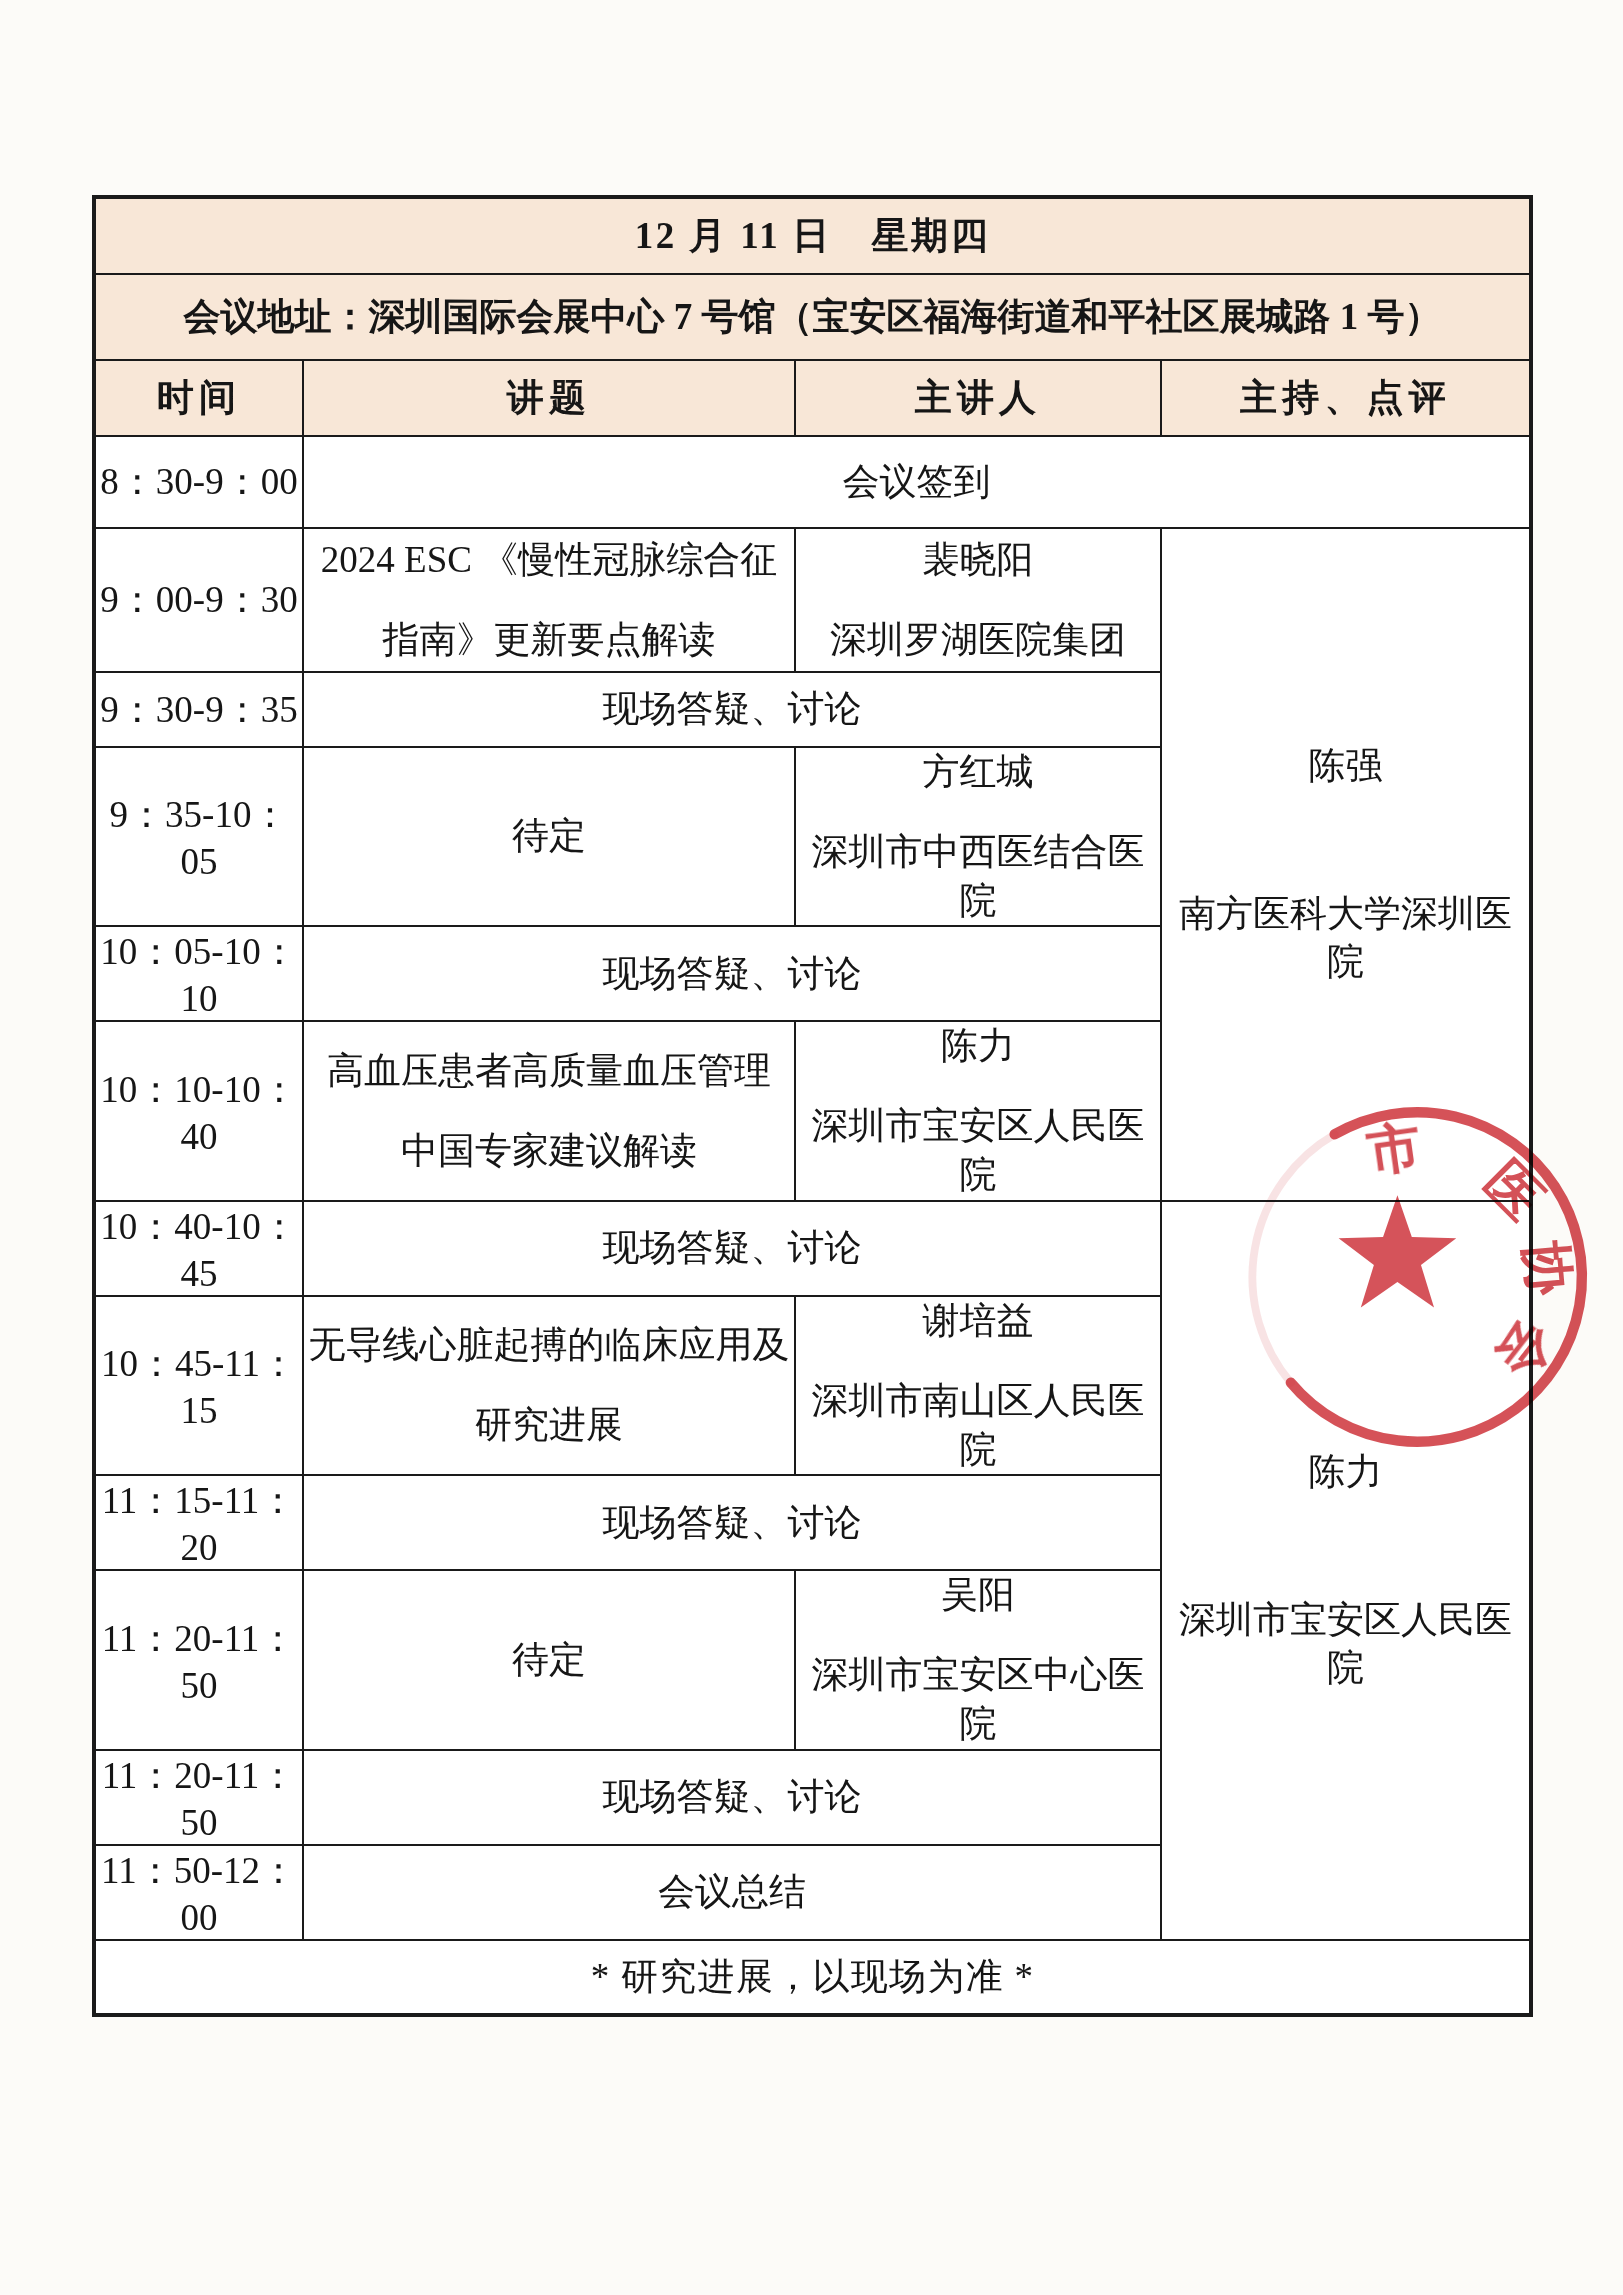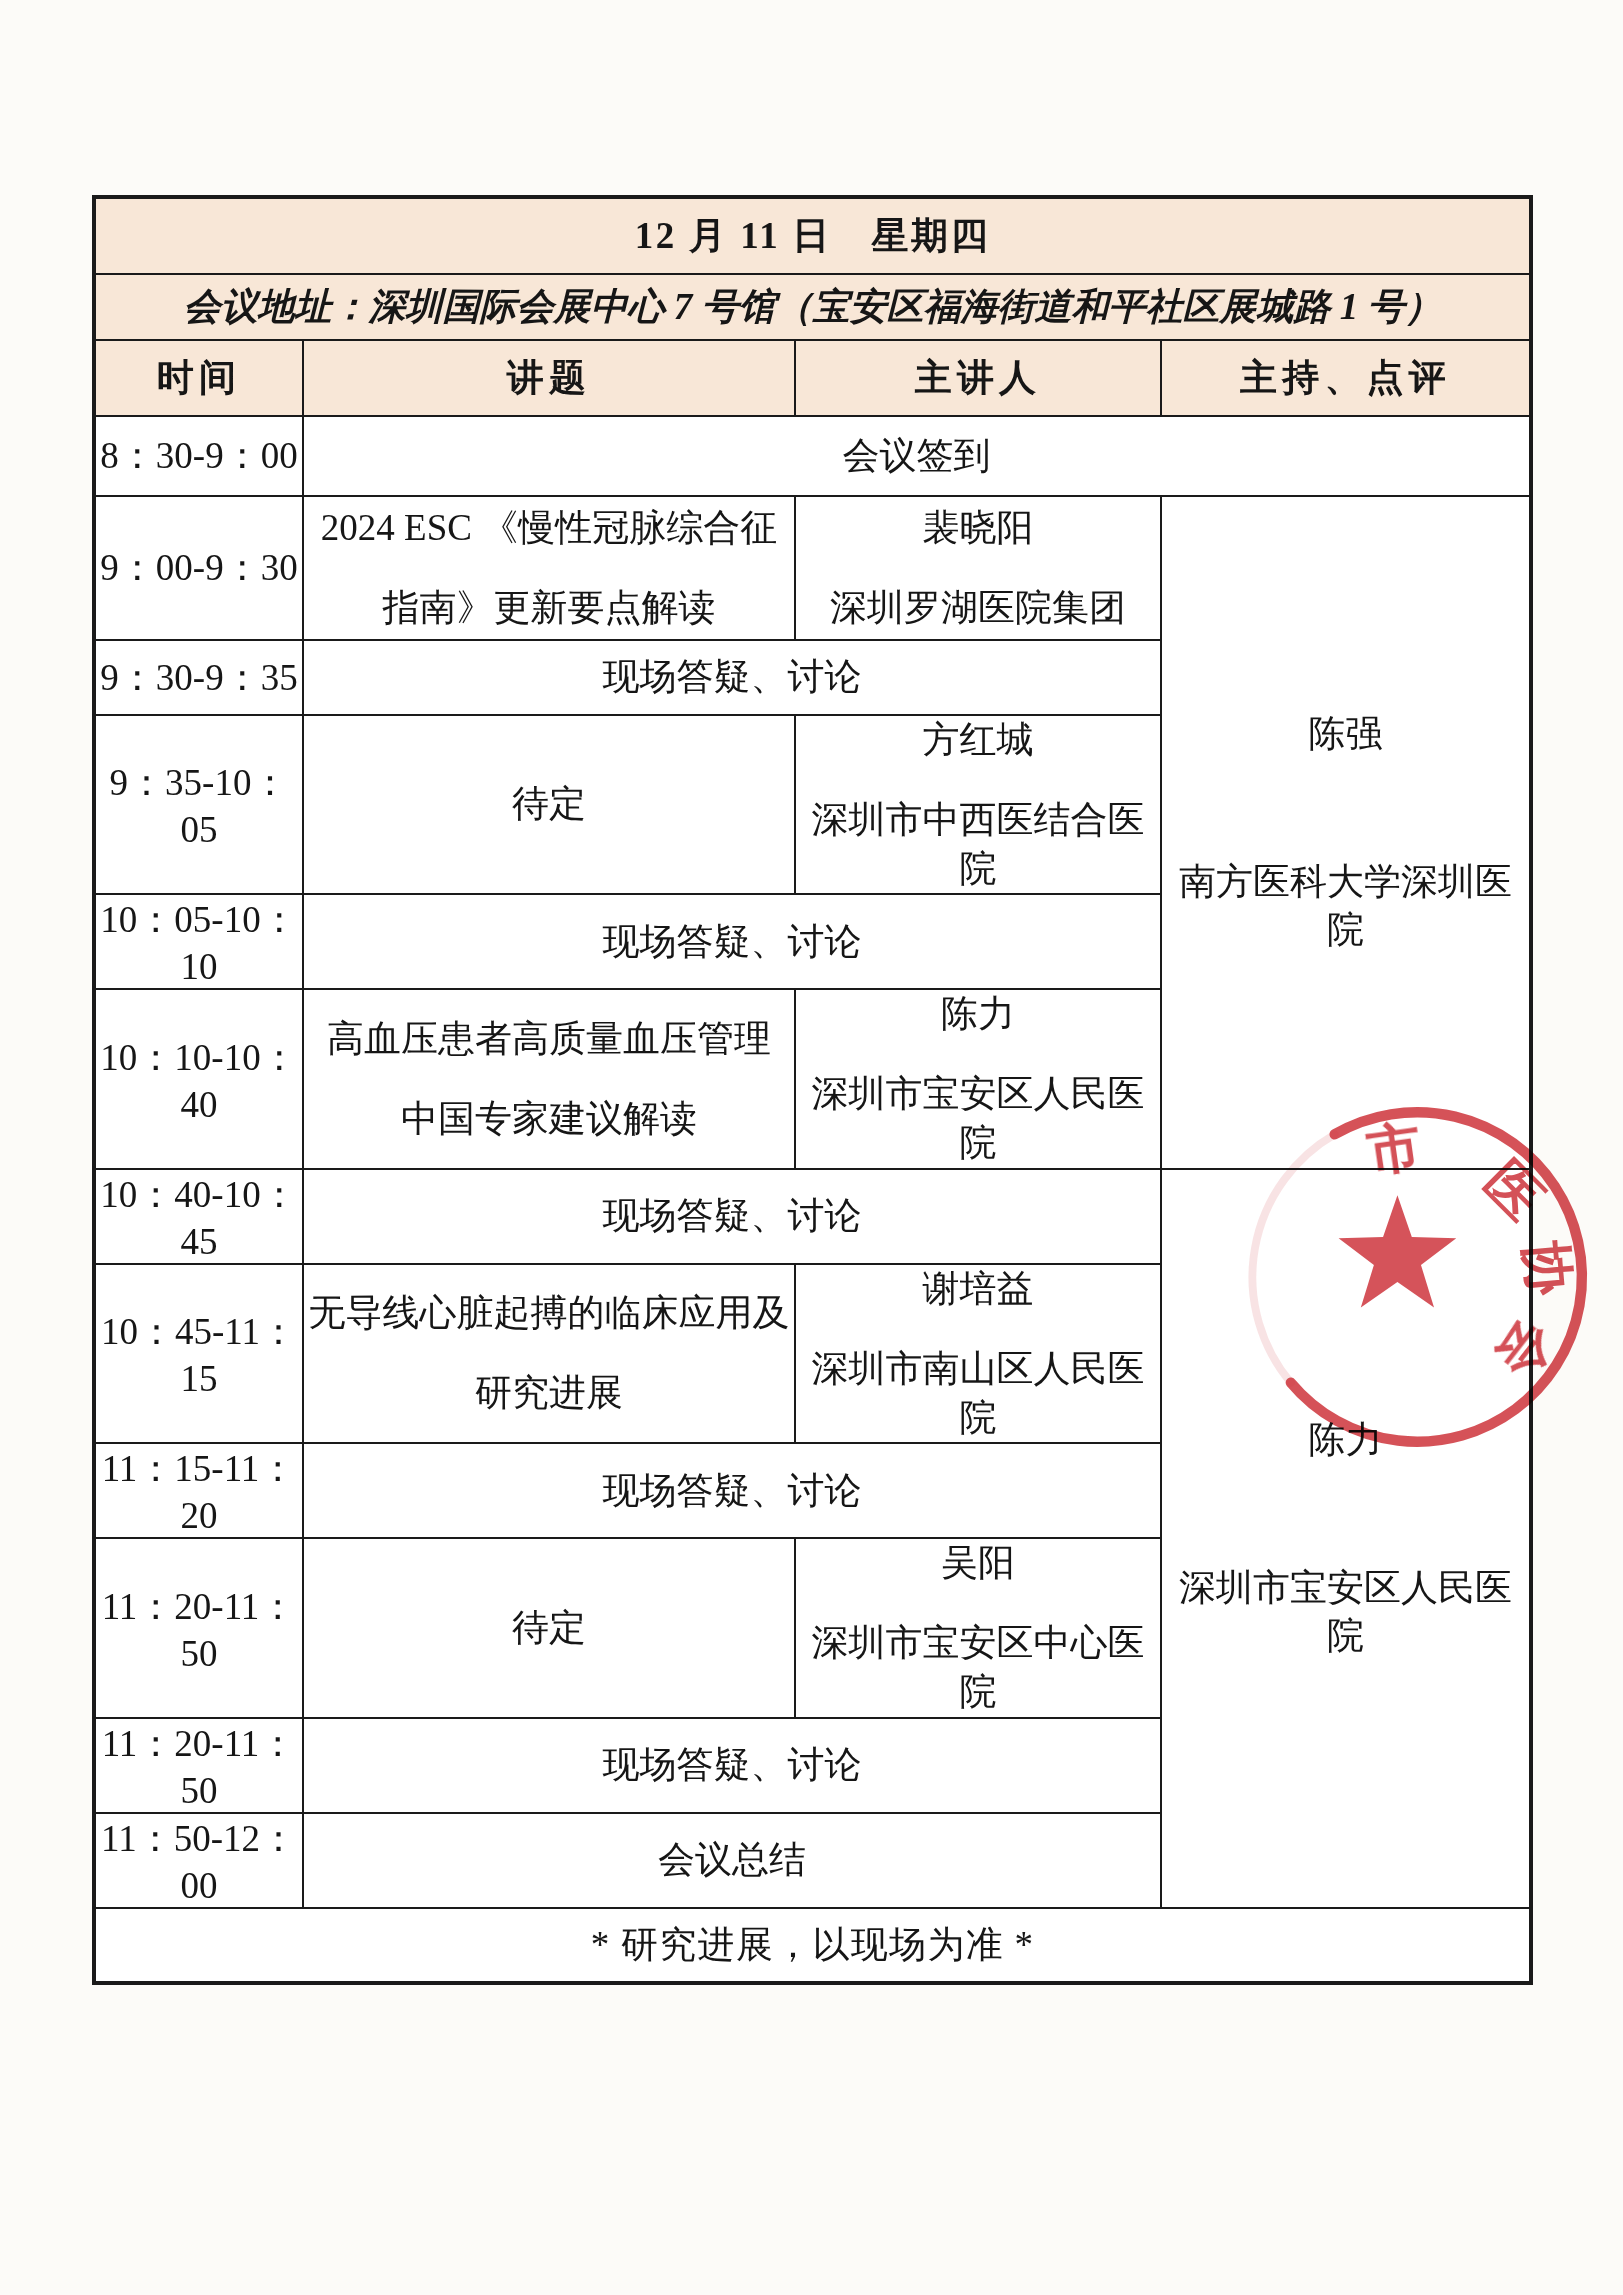--- a/index.html
+++ b/index.html
@@ -51,32 +51,32 @@
     <colgroup>
       <col style="width:209px">
       <col style="width:492px">
       <col style="width:366px">
       <col style="width:370px">
     </colgroup>
     <tbody>
       <tr style="height:77px;">
         <td colspan="4" class="tinted title-cell">12 月 11 日　星期四</td>
       </tr>
-      <tr style="height:66px;font-style:italic;">
+      <tr style="height:86px;">
         <td colspan="4" class="tinted address-cell">会议地址：深圳国际会展中心 7 号馆（宝安区福海街道和平社区展城路 1 号）</td>
       </tr>
       <tr style="height:76px;">
         <td class="tinted th">时间</td>
         <td class="tinted th">讲题</td>
         <td class="tinted th">主讲人</td>
         <td class="tinted th">主持、点评</td>
       </tr>
     </tbody>
     <tbody>
-        <tr style="height: 80px;">
+        <tr style="height: 92px;">
           <td class="time">8：30-9：00</td>
           <td colspan="3">
             <div class="cell-lines">
               <div class="line">会议签到</div>
             </div>
           </td>
         </tr>
         <tr style="height: 144px;">
           <td class="time">9：00-9：30</td>
           <td>

